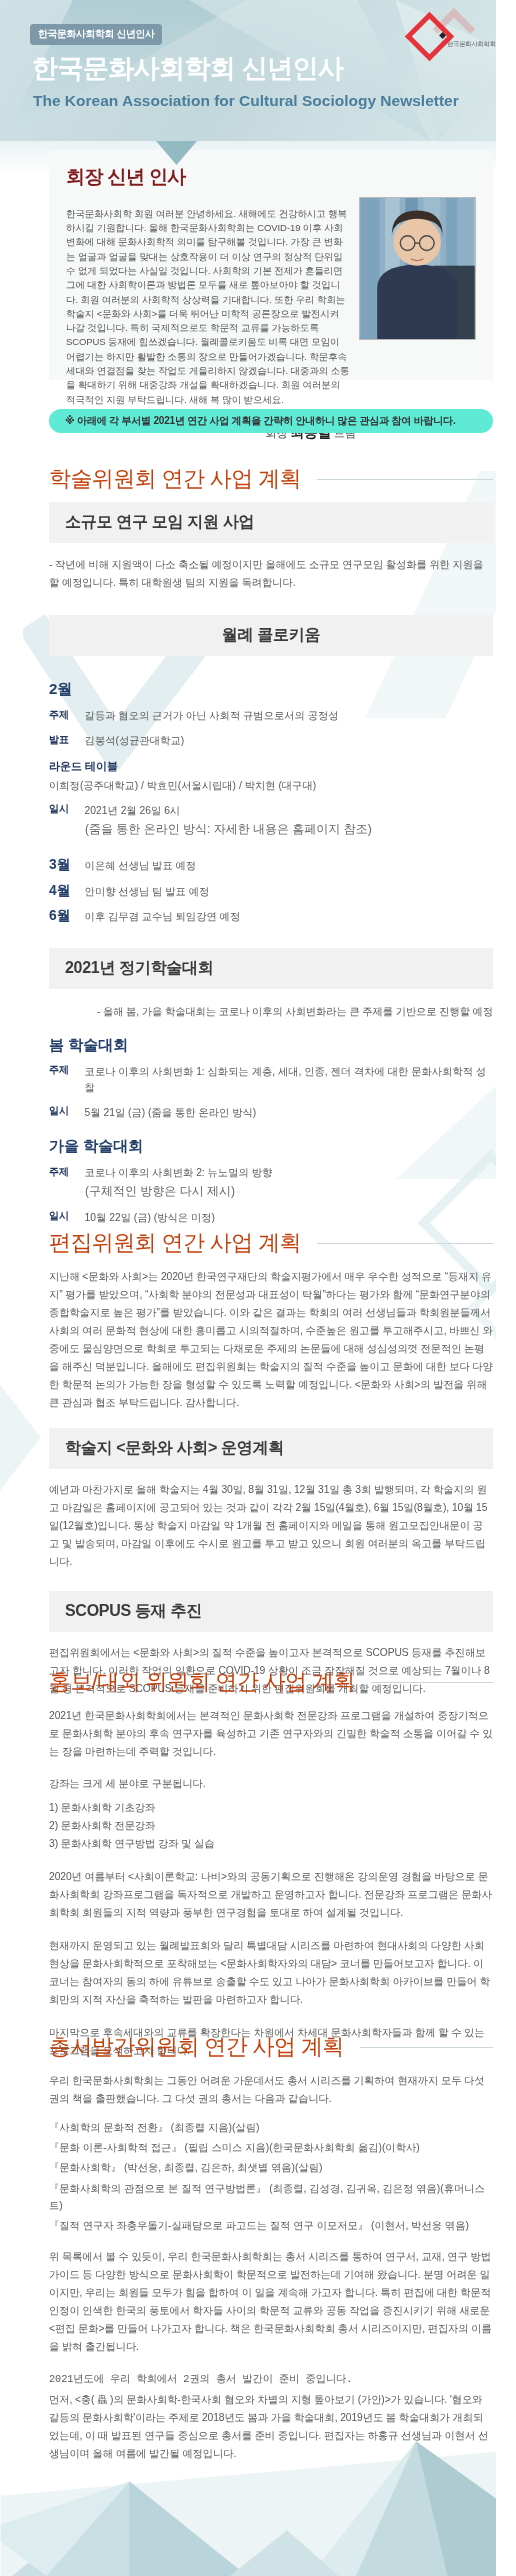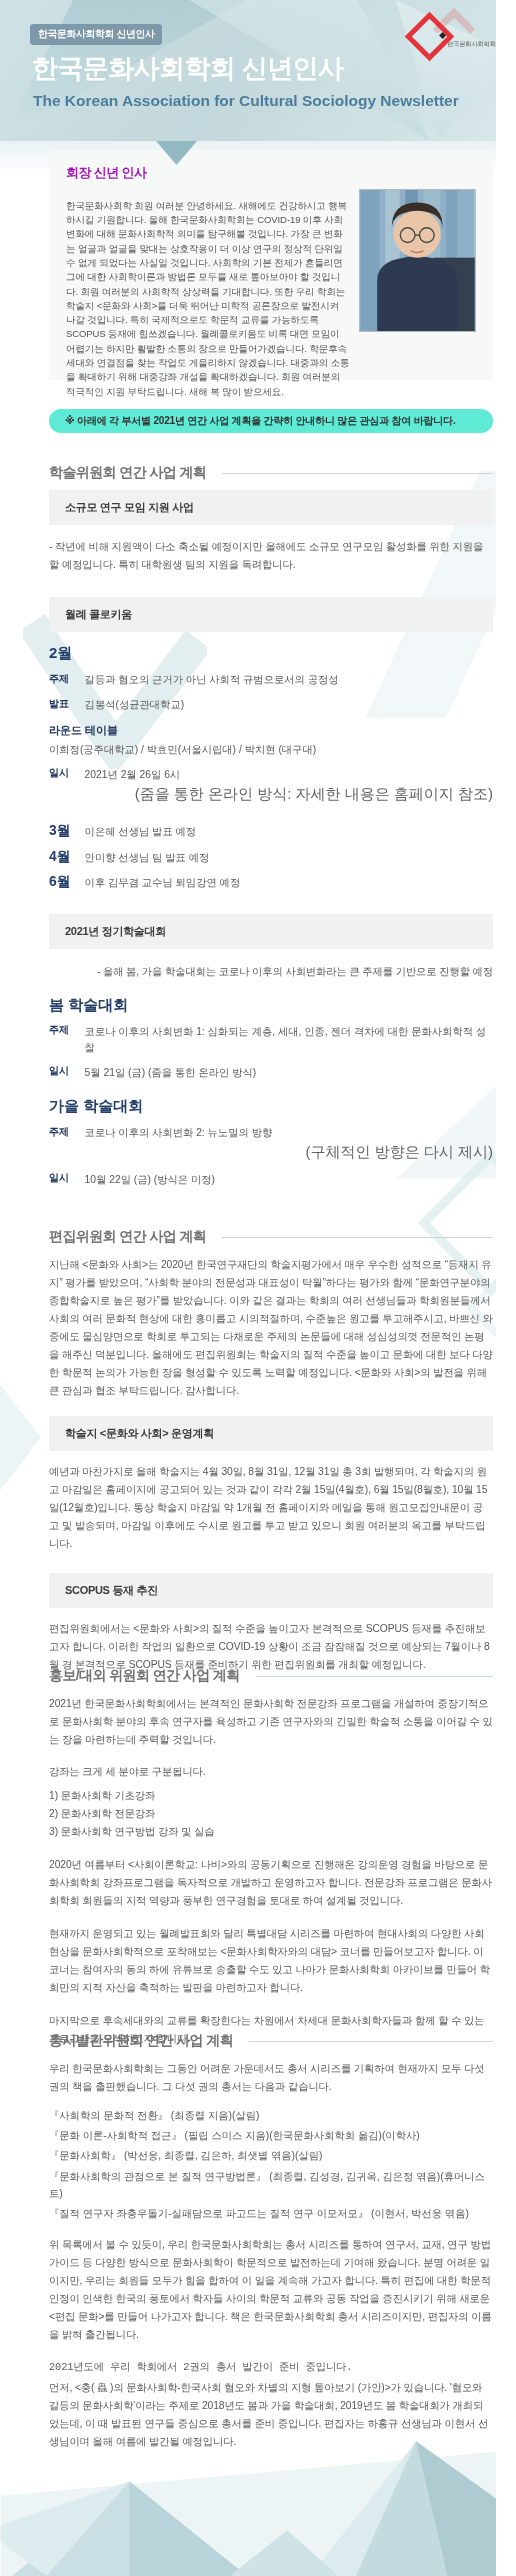--- a/index.html
+++ b/index.html
@@ -27,39 +27,39 @@
   .logo-chevron{position:absolute;left:36px;top:3.4px;width:23px;height:23px;
                 border-left:7.5px solid rgba(224,120,122,.35);border-top:7.5px solid rgba(224,120,122,.35);
                 transform:rotate(45deg);}
   .logo-diamond{position:absolute;left:9.2px;top:9.2px;width:25px;height:25px;border:5.2px solid #e6333b;
                 transform:rotate(45deg);background:transparent;}
   .logo-dot{position:absolute;left:37px;top:23px;width:5.2px;height:5.2px;background:#26262a;transform:rotate(45deg);}
   .logo-label{position:absolute;left:44px;top:30px;font-size:6.3px;color:#555;letter-spacing:-0.2px;}
   
   .sec{position:absolute;left:49px;width:444px;z-index:1;}
   .sec-title-row{display:flex;align-items:center;}
-  .sec-title{margin:0;font-size:14px;font-weight:700;color:#737373;letter-spacing:-0.6px;white-space:nowrap;}
+  .sec-title{margin:0;font-size:22px;font-weight:400;color:#c2410c;letter-spacing:-0.6px;white-space:nowrap;}
   .sec-rule{flex:1;height:0.6px;background:#ccd6dd;margin-left:16px;}
-  .graybar{background:#f1f1f2;padding:9.8px 16px;font-size:11px;font-weight:800;color:#3b3b3b;letter-spacing:-0.3px;}
+  .graybar{background:#f1f1f2;padding:9.8px 16px;font-size:16px;font-weight:800;color:#3b3b3b;letter-spacing:-0.3px;}
   .p{font-size:10.3px;line-height:18px;color:#575757;margin:0;letter-spacing:-0.1px;}
   .meta-row{display:flex;align-items:flex-start;margin-top:8.6px;}
   .meta-label{min-width:26.4px;font-weight:800;color:#22375f;font-size:10px;margin-right:9.2px;white-space:nowrap;}
   .meta-value{font-size:10.3px;color:#575757;line-height:16px;padding-top:0.6px;}
-  .note{font-size:15px;color:#646464;margin:2.3px 0 0 36px;text-align:right;}
+  .note{font-size:12px;color:#646464;margin:2.3px 0 0 36px;}
   .month-h{font-size:15px;font-weight:800;color:#24406b;margin:0;}
   .month-row{display:flex;align-items:baseline;margin-top:7.5px;}
   .month-row .m{font-size:13.8px;font-weight:800;color:#24406b;min-width:27.6px;margin-right:8px;}
   .month-row .t{font-size:10.3px;color:#575757;}
   .rt-label{font-weight:800;color:#22375f;font-size:11px;margin-top:9.8px;}
   .rt-names{font-size:10.3px;color:#575757;margin-top:5.2px;}
   .book{font-size:10.3px;color:#575757;line-height:17px;margin-top:3.4px;}
   
   .pres{position:absolute;left:49px;top:150px;width:444px;height:230px;background:#f7f8f8;
         box-sizing:border-box;padding:13.8px 17px;z-index:1;}
-  .pres-title{margin:0 0 7.5px 0;font-size:13px;font-weight:800;color:#a21caf;letter-spacing:-0.6px;}
+  .pres-title{margin:0 0 7.5px 0;font-size:19px;font-weight:800;color:#7f1d1d;letter-spacing:-0.6px;}
   .pres-cols{display:flex;}
   .pres-text{width:284px;font-size:9.5px;line-height:14.3px;color:#555;letter-spacing:-0.1px;}
   .pres-photo{margin-left:8.6px;width:117px;height:143px;border:0.6px solid #b9b9b9;box-sizing:border-box;}
   .pres-sign{margin-top:8px;width:290px;text-align:right;font-size:11px;color:#444;}
   .pres-sign b{font-size:13.8px;color:#222;letter-spacing:-0.3px;}
   
   .notice{position:absolute;left:49px;top:409px;width:444px;height:24px;background:#5eead4;border-radius:12px;
           display:flex;align-items:center;box-sizing:border-box;padding-left:16px;font-size:10px;
           font-weight:600;color:#333;z-index:1;letter-spacing:-0.2px;}
   
@@ -148,23 +148,23 @@
 
   <section class="sec" style="top:464px;">
     <div class="sec-title-row">
       <h2 class="sec-title">학술위원회 연간 사업 계획</h2>
       <div class="sec-rule"></div>
     </div>
 
     <div class="graybar" style="margin-top:8px;">소규모 연구 모임 지원 사업</div>
     <p class="p" style="margin-top:13.8px;">- 작년에 비해 지원액이 다소 축소될 예정이지만 올해에도 소규모 연구모임 활성화를 위한 지원을 할 예정입니다. 특히 대학원생 팀의 지원을 독려합니다.</p>
 
-    <div class="graybar" style="margin-top:23px;">월례 콜로키움</div>
-
-    <h3 class="month-h" style="margin-top:12px;">2월</h3>
+    <div class="graybar" style="margin-top:23px;text-align:center;">월례 콜로키움</div>
+
+    <h3 class="month-h" style="margin-top:24px;">2월</h3>
     <div class="meta-row">
       <span class="meta-label">주제</span>
       <span class="meta-value">갈등과 혐오의 근거가 아닌 사회적 규범으로서의 공정성</span>
     </div>
     <div class="meta-row">
       <span class="meta-label">발표</span>
       <span class="meta-value">김봉석(성균관대학교)</span>
     </div>
     <div class="rt-label">라운드 테이블</div>
     <div class="rt-names">이희정(공주대학교) / 박효민(서울시립대) / 박치현 (대구대)</div>

